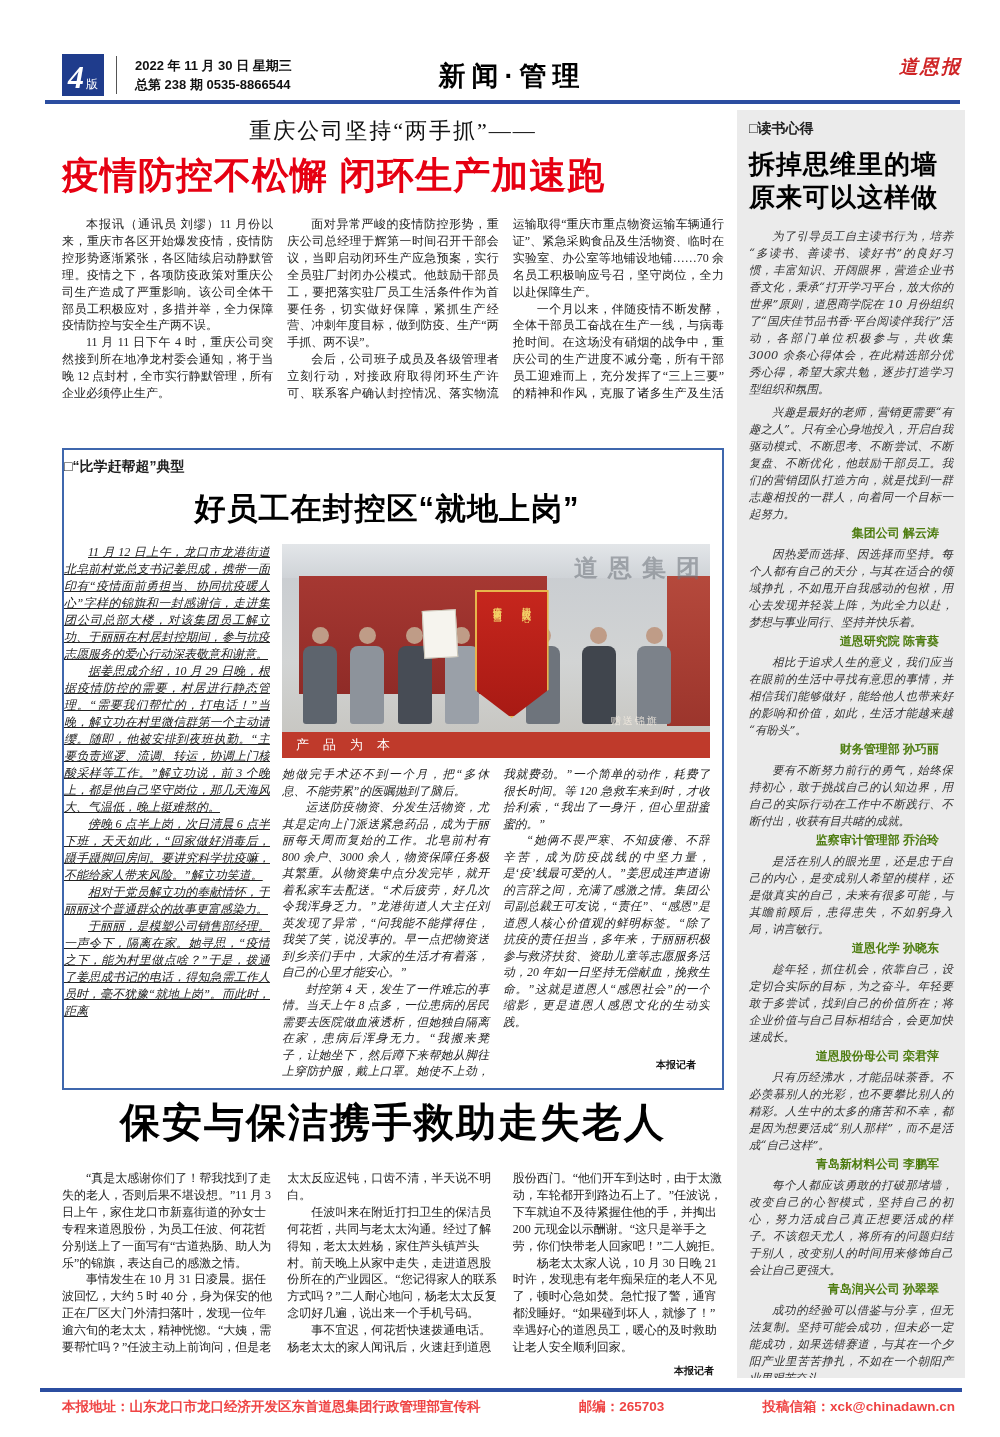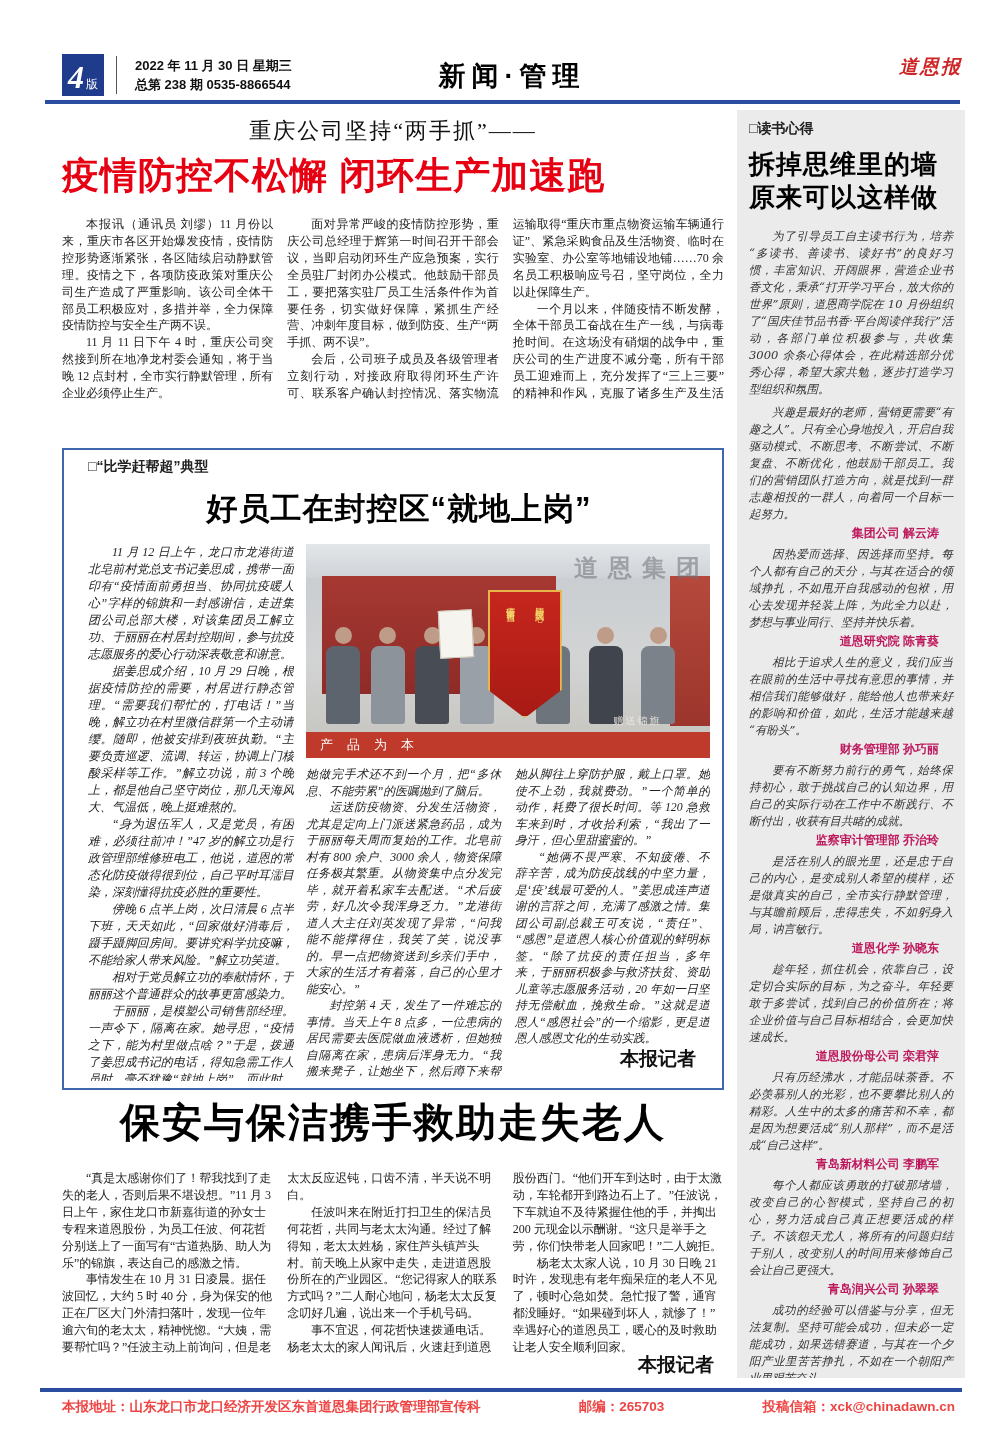--- a/index.html
+++ b/index.html
@@ -49,37 +49,37 @@
     margin-top:18px; height:192px; overflow:hidden;
     column-count:3; column-gap:14px; column-fill:balance;
     font-size:12px; line-height:16.9px; text-align:justify; color:#222;
   }
   .cols3 p, .cols2 p, .box-col1 p { text-align:justify; }
   .ind { text-indent:2em; }
 
   
   .box {
     position:absolute; left:62px; top:448px; width:662px; height:642px;
-    border:2px solid #3f67ad; background:#fff; padding:8px 12px 12px 24px; overflow:hidden;
+    border:2px solid #3f67ad; background:#fff; padding:8px 12px 12px 0; overflow:hidden;
   }
   .box-label { font-family:"Liberation Sans",sans-serif; font-weight:bold; font-size:14px; color:#222; }
   .box-title {
     text-align:center; font-family:"Liberation Sans",sans-serif; font-weight:bold;
     font-size:31px; color:#000; margin:12px 0 14px 0; letter-spacing:1px;
   }
   .box-body { display:flex; gap:12px; height:537px; overflow:hidden; }
   .box-col1 { width:206px; flex:0 0 206px; font-size:12px; line-height:17px; overflow:hidden;
-    font-style:italic; color:#222; }
+    font-style:italic; color:#222;text-decoration:underline; }
   .box-right { flex:1; display:flex; flex-direction:column; }
   .cols2 {
     margin-top:8px; flex:1; overflow:hidden;
     column-count:2; column-gap:14px; column-fill:auto;
     font-size:11.8px; line-height:16.5px; color:#222; font-style:italic;
   }
-  .byline { font-family:"Liberation Sans",sans-serif; font-weight:bold; font-size:19px; color:#111; }
+  .byline { font-family:"Liberation Sans",sans-serif; font-weight:bold; font-size:10px; color:#111; }
   .box-byline { position:absolute; right:26px; bottom:16px; background:#fff; padding-left:8px; }
 
   
   .photo {
     position:relative; height:214px; overflow:hidden;
     background:linear-gradient(#c7cbd0 0%, #d2d4d4 55%, #c4c2bc 100%);
   }
   .photo-ceiling { position:absolute; left:0; top:0; right:0; height:34px;
     background:linear-gradient(#e3e6e9,#cfd3d7); }
   .photo-backdrop { position:absolute; left:4%; top:32px; width:58%; height:118px;
@@ -146,21 +146,21 @@
     font-size:26px; line-height:33px; color:#000; letter-spacing:1px;
   }
   .panel-intro, .entry-text {
     font-size:11.5px; line-height:17px; text-align:justify; color:#333;
     font-style:italic; font-family:"DejaVu Serif","Liberation Serif",serif;
   }
   .panel-intro { text-indent:2em; margin-bottom:6px; }
   .entry-text { text-indent:2em; }
   .entry-name {
     text-align:right; padding-right:14px; margin:2px 0 4px 0;
-    font-family:"Liberation Sans",sans-serif; font-weight:bold; font-size:12px; color:#be185d;
+    font-family:"Liberation Sans",sans-serif; font-weight:bold; font-size:12px; color:#4d7c0f;
   }
 
   
   .footer-rule { position:absolute; left:40px; right:38px; top:1388px; height:4px; background:#2b4da0; }
   .footer-row {
     position:absolute; left:62px; right:45px; top:1398px;
     display:flex; justify-content:space-between;
     font-family:"Liberation Sans",sans-serif; font-weight:bold; font-size:13.5px; color:#ef4444;
   }
 </style>
@@ -195,21 +195,20 @@
     </div>
   </section>
 
   <section class="box">
     <div class="box-label">□“比学赶帮超”典型</div>
     <h2 class="box-title">好员工在封控区“就地上岗”</h2>
     <div class="box-body">
       <div class="box-col1">
         <p class="ind">11 月 12 日上午，龙口市龙港街道北皂前村党总支书记姜思成，携带一面印有“疫情面前勇担当、协同抗疫暖人心”字样的锦旗和一封感谢信，走进集团公司总部大楼，对该集团员工解立功、于丽丽在村居封控期间，参与抗疫志愿服务的爱心行动深表敬意和谢意。</p>
         <p class="ind">据姜思成介绍，10 月 29 日晚，根据疫情防控的需要，村居进行静态管理。“需要我们帮忙的，打电话！”当晚，解立功在村里微信群第一个主动请缨。随即，他被安排到夜班执勤。“主要负责巡逻、流调、转运，协调上门核酸采样等工作。”解立功说，前 3 个晚上，都是他自己坚守岗位，那几天海风大、气温低，晚上挺难熬的。</p>
-        <p class="ind">“身为退伍军人，又是党员，有困难，必须往前冲！”47 岁的解立功是行政管理部维修班电工，他说，道恩的常态化防疫做得很到位，自己平时耳濡目染，深刻懂得抗疫必胜的重要性。</p>
         <p class="ind">傍晚 6 点半上岗，次日清晨 6 点半下班，天天如此，“回家做好消毒后，蹑手蹑脚回房间。要讲究科学抗疫嘛，不能给家人带来风险。”解立功笑道。</p>
         <p class="ind">相对于党员解立功的奉献情怀，于丽丽这个普通群众的故事更富感染力。</p>
         <p class="ind">于丽丽，是模塑公司销售部经理。一声令下，隔离在家。她寻思，“疫情之下，能为村里做点啥？”于是，拨通了姜思成书记的电话，得知急需工作人员时，毫不犹豫“就地上岗”。而此时，距离</p>
       </div>
       <div class="box-right">
         <div class="photo">
           <div class="photo-ceiling"></div>
           <div class="photo-backdrop"></div>
           <div class="photo-backdrop2"></div>
           <div class="watermark">道恩集团</div>
@@ -281,21 +280,21 @@
     <p class="panel-intro">为了引导员工自主读书行为，培养“多读书、善读书、读好书”的良好习惯，丰富知识、开阔眼界，营造企业书香文化，秉承“打开学习平台，放大你的世界”原则，道恩商学院在 10 月份组织了“国庆佳节品书香·平台阅读伴我行”活动，各部门单位积极参与，共收集 3000 余条心得体会，在此精选部分优秀心得，希望大家共勉，逐步打造学习型组织和氛围。</p>
 
     <p class="entry-text">兴趣是最好的老师，营销更需要“有趣之人”。只有全心身地投入，开启自我驱动模式、不断思考、不断尝试、不断复盘、不断优化，他鼓励干部员工。我们的营销团队打造方向，就是找到一群志趣相投的一群人，向着同一个目标一起努力。</p>
     <p class="entry-name">集团公司 解云涛</p>
     <p class="entry-text">因热爱而选择、因选择而坚持。每个人都有自己的天分，与其在适合的领域挣扎，不如甩开自我感动的包袱，用心去发现并轻装上阵，为此全力以赴，梦想与事业同行、坚持并快乐着。</p>
     <p class="entry-name">道恩研究院 陈青葵</p>
     <p class="entry-text">相比于追求人生的意义，我们应当在眼前的生活中寻找有意思的事情，并相信我们能够做好，能给他人也带来好的影响和价值，如此，生活才能越来越“有盼头”。</p>
     <p class="entry-name">财务管理部 孙巧丽</p>
     <p class="entry-text">要有不断努力前行的勇气，始终保持初心，敢于挑战自己的认知边界，用自己的实际行动在工作中不断践行、不断付出，收获有目共睹的成就。</p>
     <p class="entry-name">监察审计管理部 乔治玲</p>
-    <p class="entry-text">是活在别人的眼光里，还是忠于自己的内心，是变成别人希望的模样，还是做真实的自己，全市实行静默管理，与其瞻前顾后，患得患失，不如躬身入局，讷言敏行。</p>
+    <p class="entry-text">是活在别人的眼光里，还是忠于自己的内心，是变成别人希望的模样，还是做真实的自己，未来有很多可能，与其瞻前顾后，患得患失，不如躬身入局，讷言敏行。</p>
     <p class="entry-name">道恩化学 孙晓东</p>
     <p class="entry-text">趁年轻，抓住机会，依靠自己，设定切合实际的目标，为之奋斗。年轻要敢于多尝试，找到自己的价值所在；将企业价值与自己目标相结合，会更加快速成长。</p>
     <p class="entry-name">道恩股份母公司 栾君萍</p>
     <p class="entry-text">只有历经沸水，才能品味茶香。不必羡慕别人的光彩，也不要攀比别人的精彩。人生中的太多的痛苦和不幸，都是因为想要活成“别人那样”，而不是活成“自己这样”。</p>
     <p class="entry-name">青岛新材料公司 李鹏军</p>
     <p class="entry-text">每个人都应该勇敢的打破那堵墙，改变自己的心智模式，坚持自己的初心，努力活成自己真正想要活成的样子。不该怨天尤人，将所有的问题归结于别人，改变别人的时间用来修饰自己会让自己更强大。</p>
     <p class="entry-name">青岛润兴公司 孙翠翠</p>
     <p class="entry-text">成功的经验可以借鉴与分享，但无法复制。坚持可能会成功，但未必一定能成功，如果选错赛道，与其在一个夕阳产业里苦苦挣扎，不如在一个朝阳产业里艰苦奋斗。</p>
 
   </aside>

